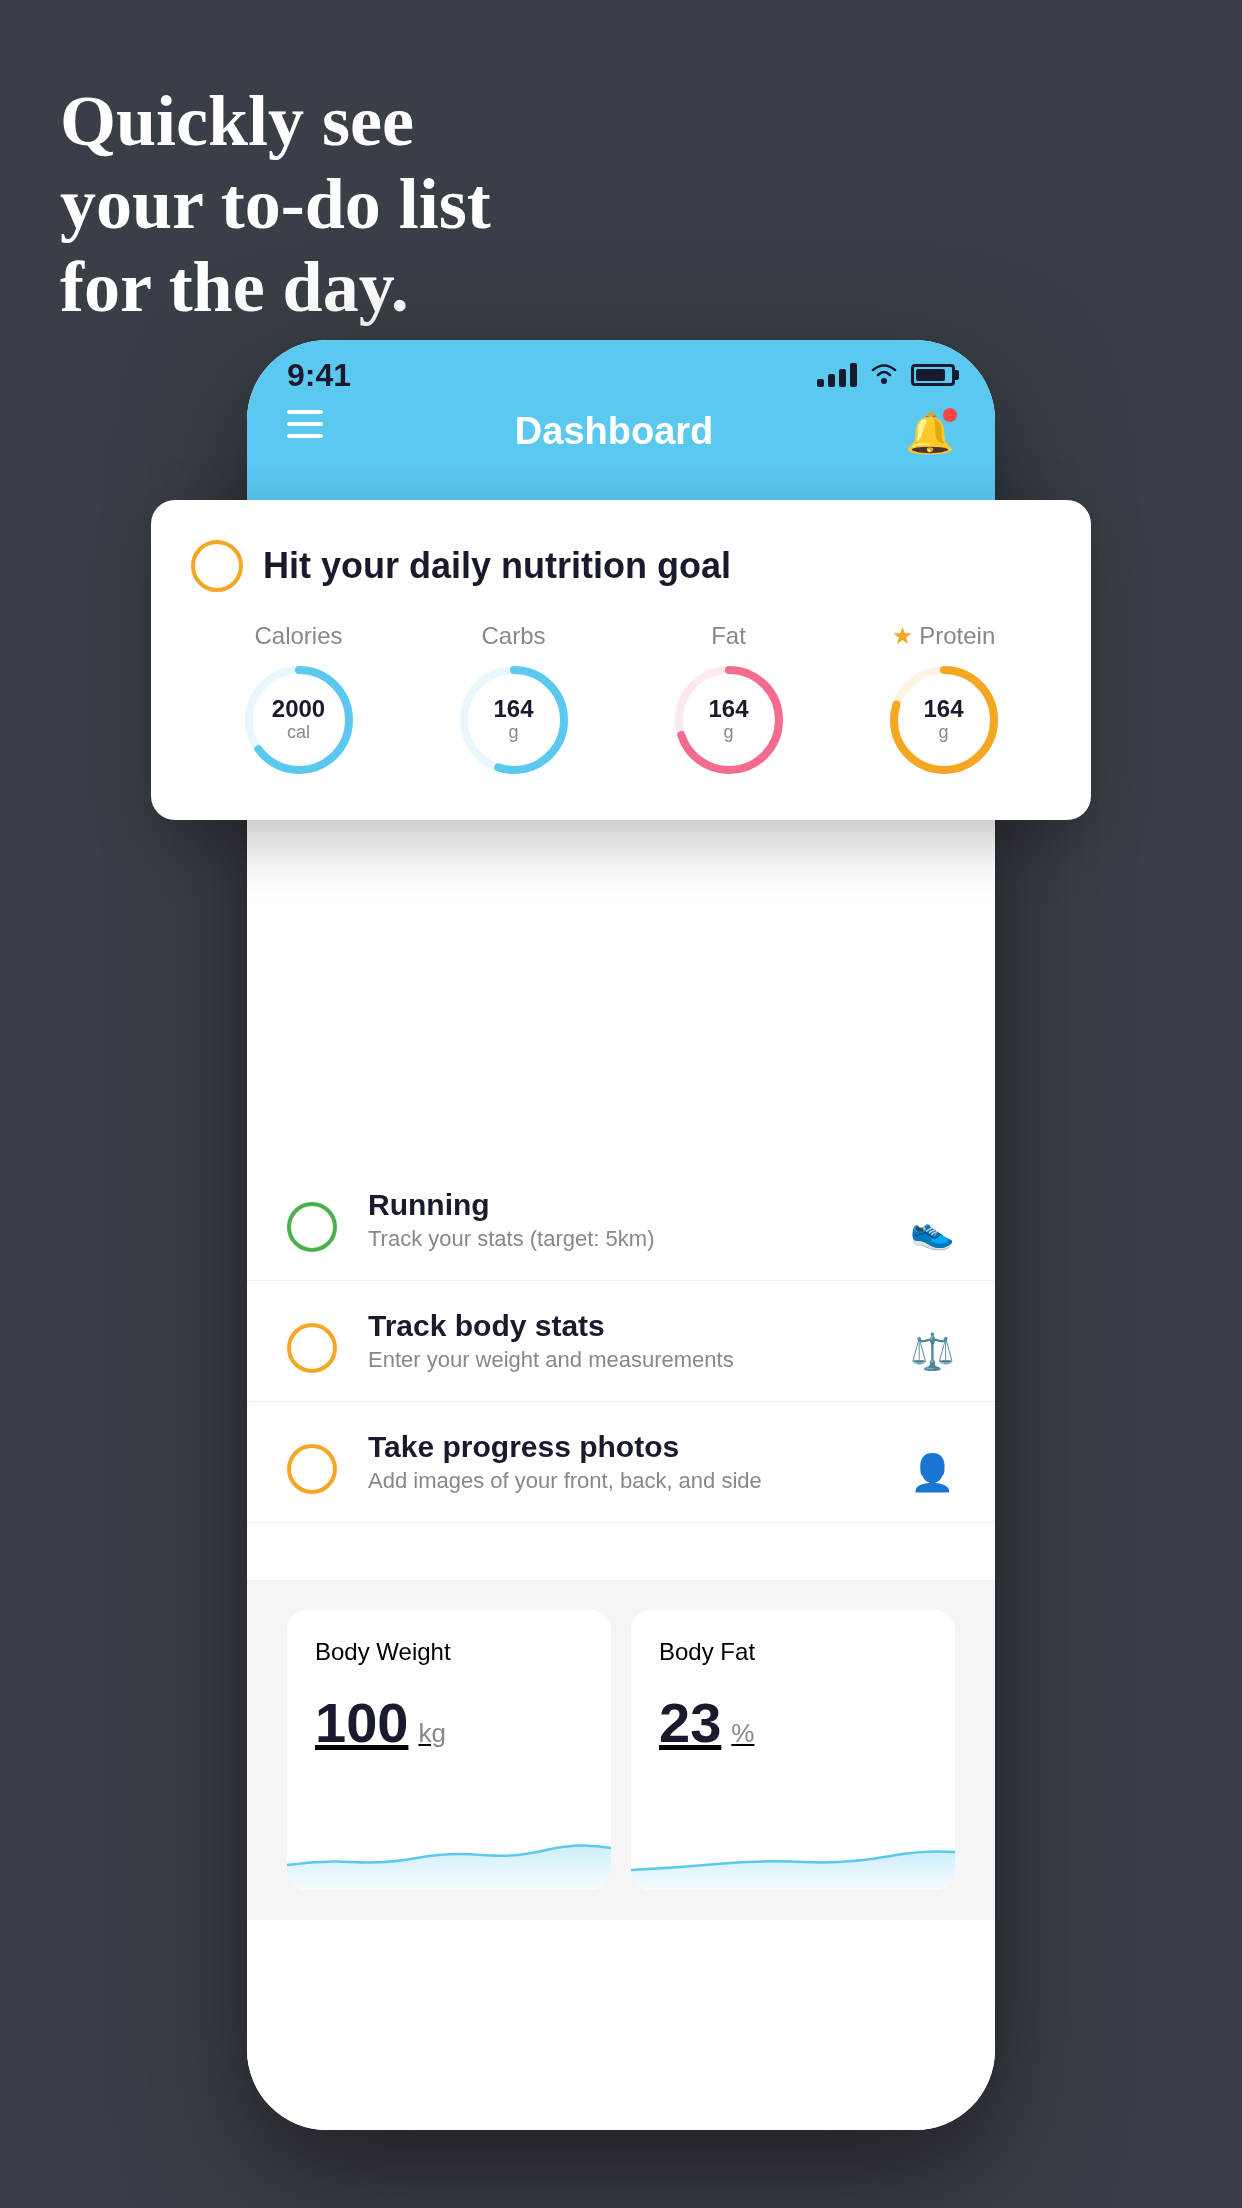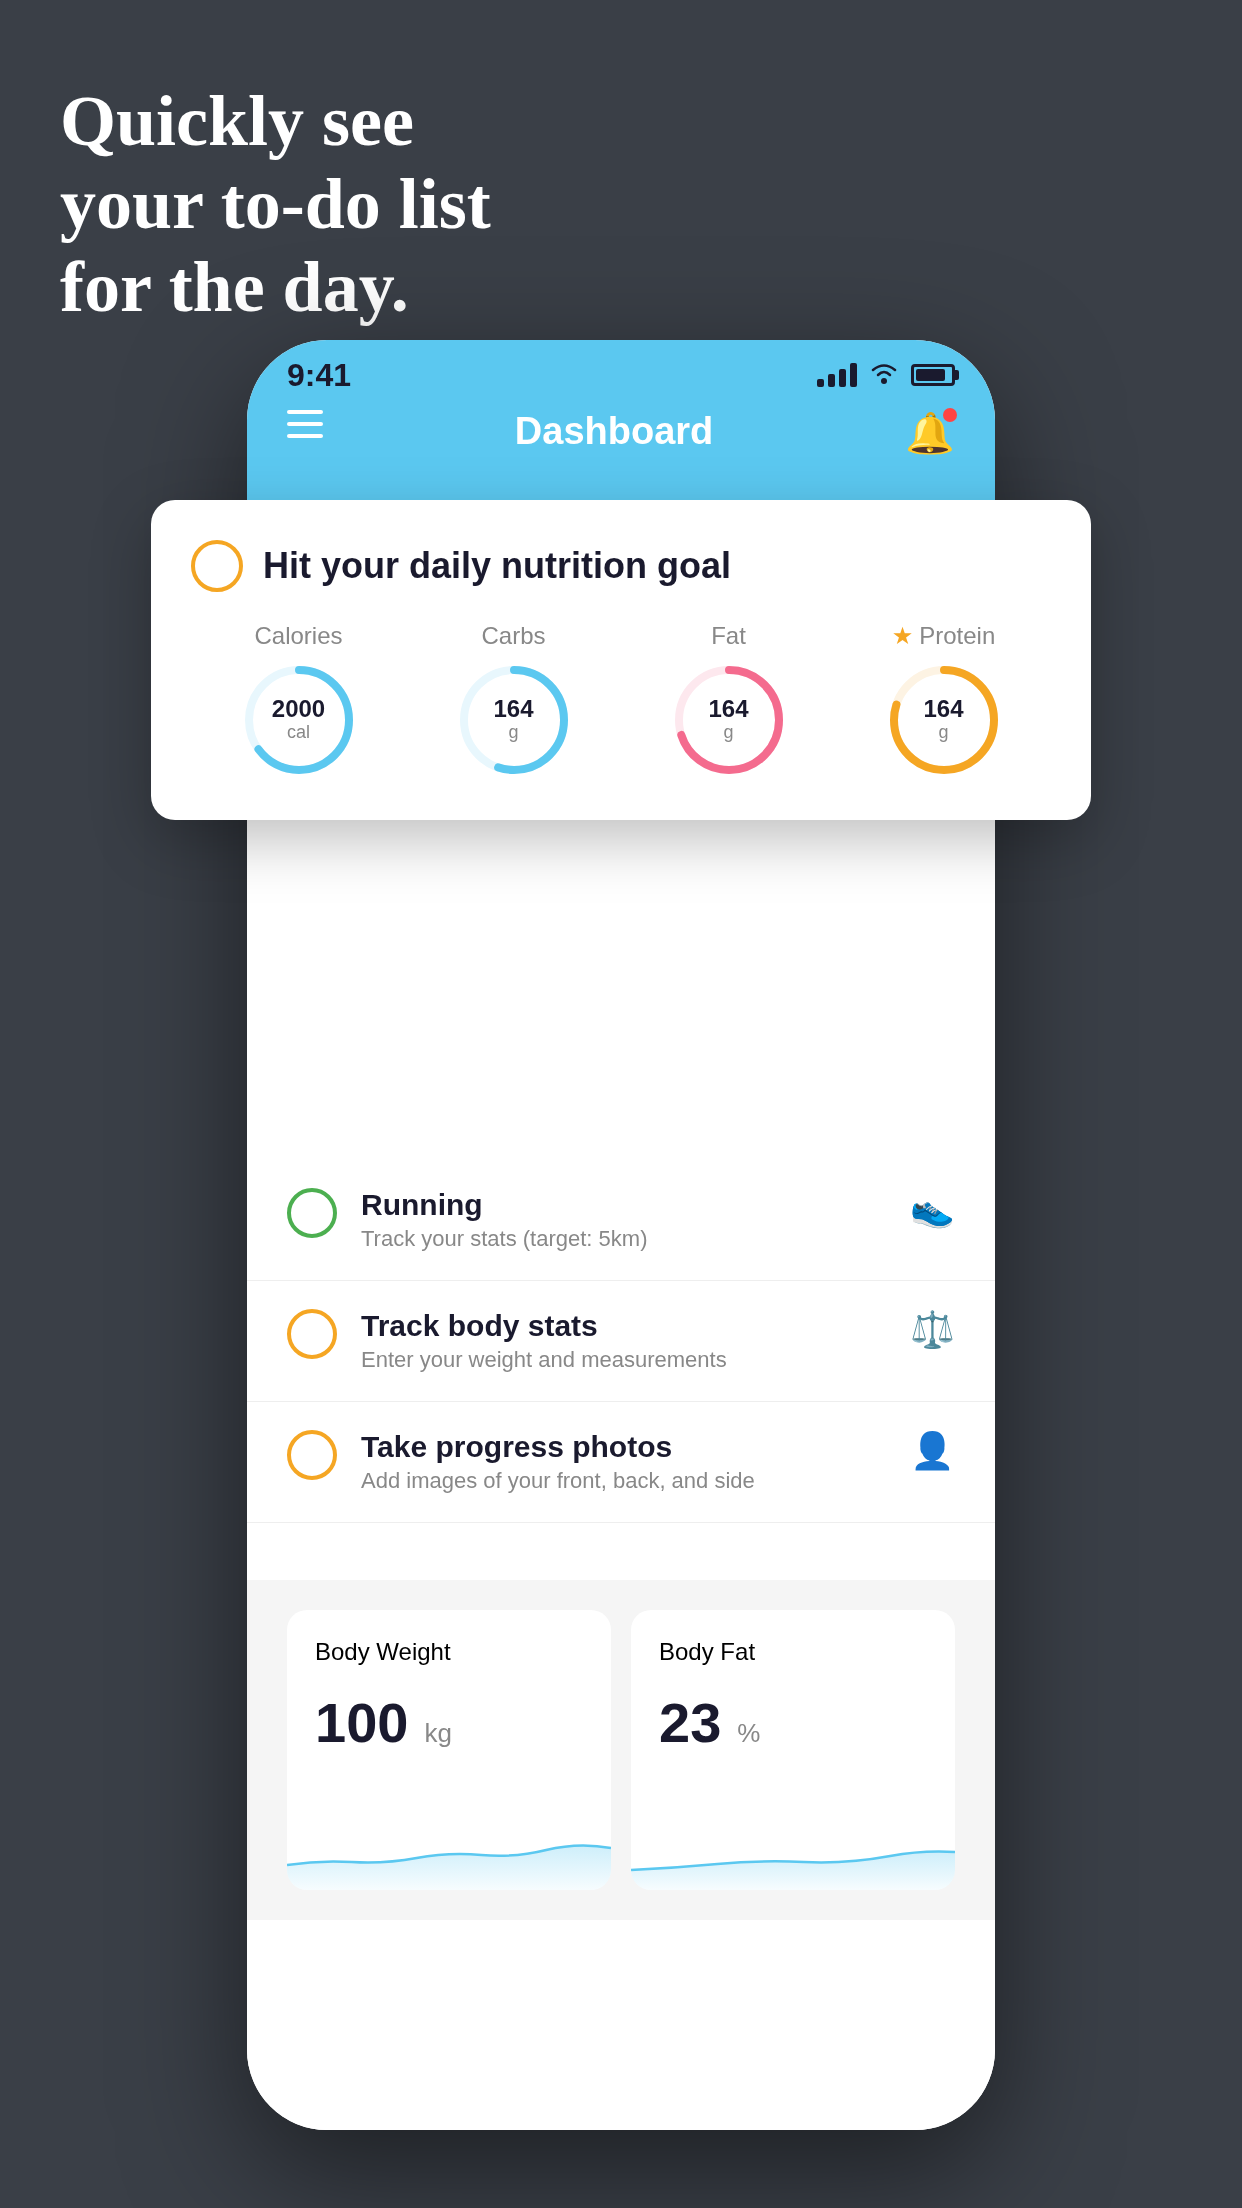--- a/index.html
+++ b/index.html
@@ -269,24 +269,24 @@
 
     .things-title {
       font-size: 26px;
       font-weight: 800;
       color: #1a1a2e;
       letter-spacing: 1px;
     }
 
     .todo-item {
       display: flex;
-      align-items: flex-start;
+      align-items: flex-end;
       padding: 28px 40px;
       border-bottom: 1px solid #eeeeee;
-      gap: 24px;
+      gap: 31px;
       background: #fff;
     }
 
     .todo-circle {
       width: 50px;
       height: 50px;
       border-radius: 50%;
       border: 4px solid;
       flex-shrink: 0;
     }
@@ -350,22 +350,23 @@
 
     .progress-card-title {
       font-size: 24px;
       color: #000000;
       margin-bottom: 24px;
     }
 
     .progress-value-row {
       display: flex;
       align-items: baseline;
-      gap: 16px;
+      gap: 10px;
       margin-bottom: 16px;
+      text-decoration: underline;
     }
 
     .progress-value {
       font-size: 56px;
       font-weight: 700;
       color: #1a1a2e;
     }
 
     .progress-unit {
       font-size: 26px;

